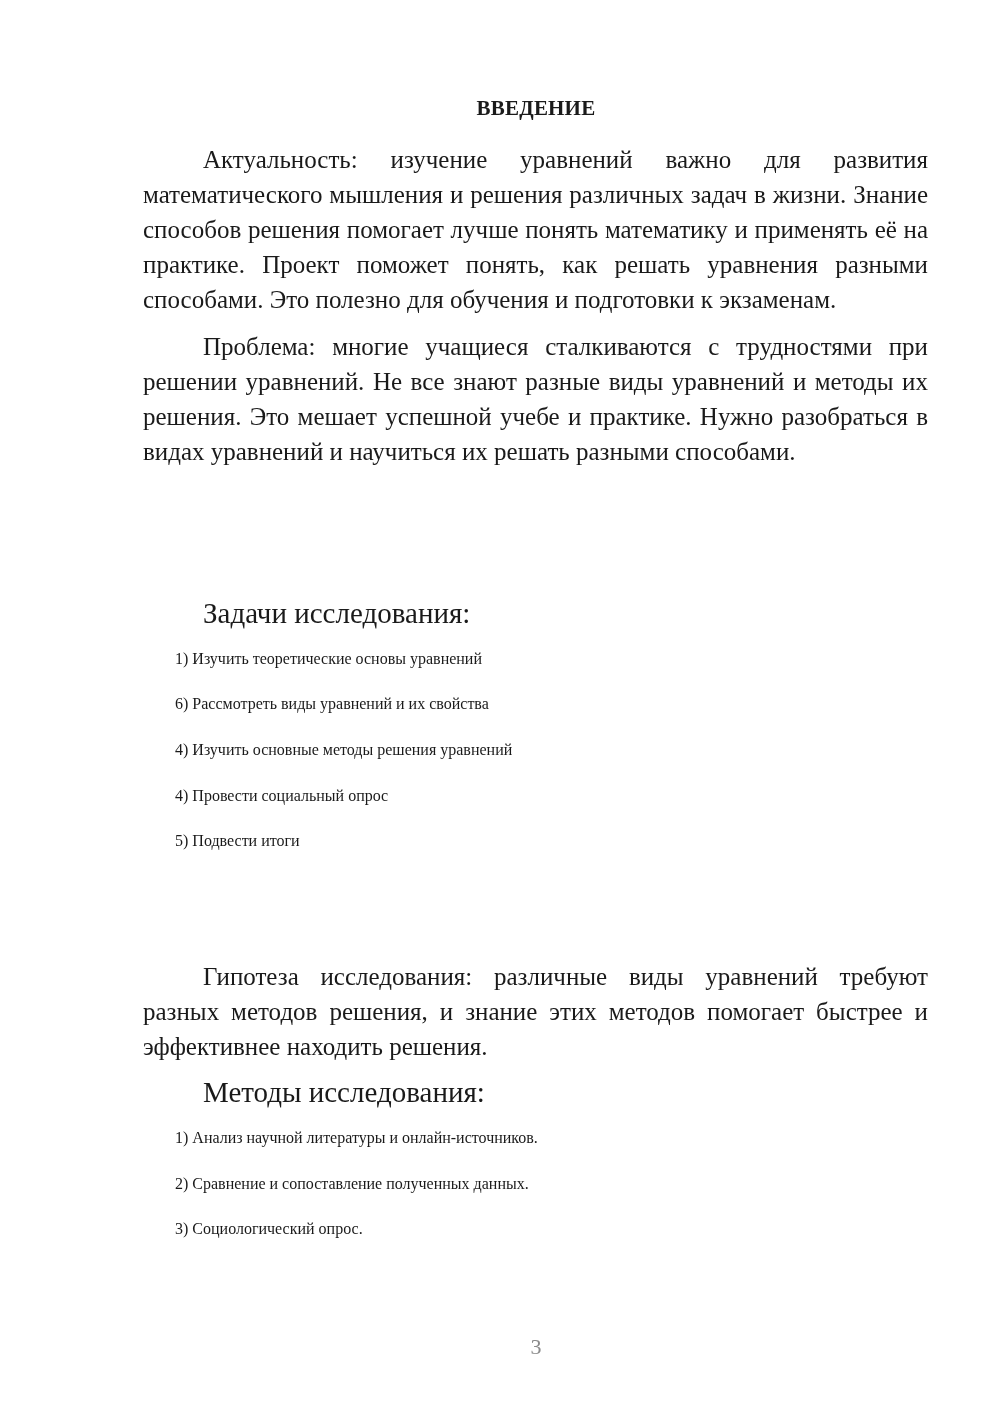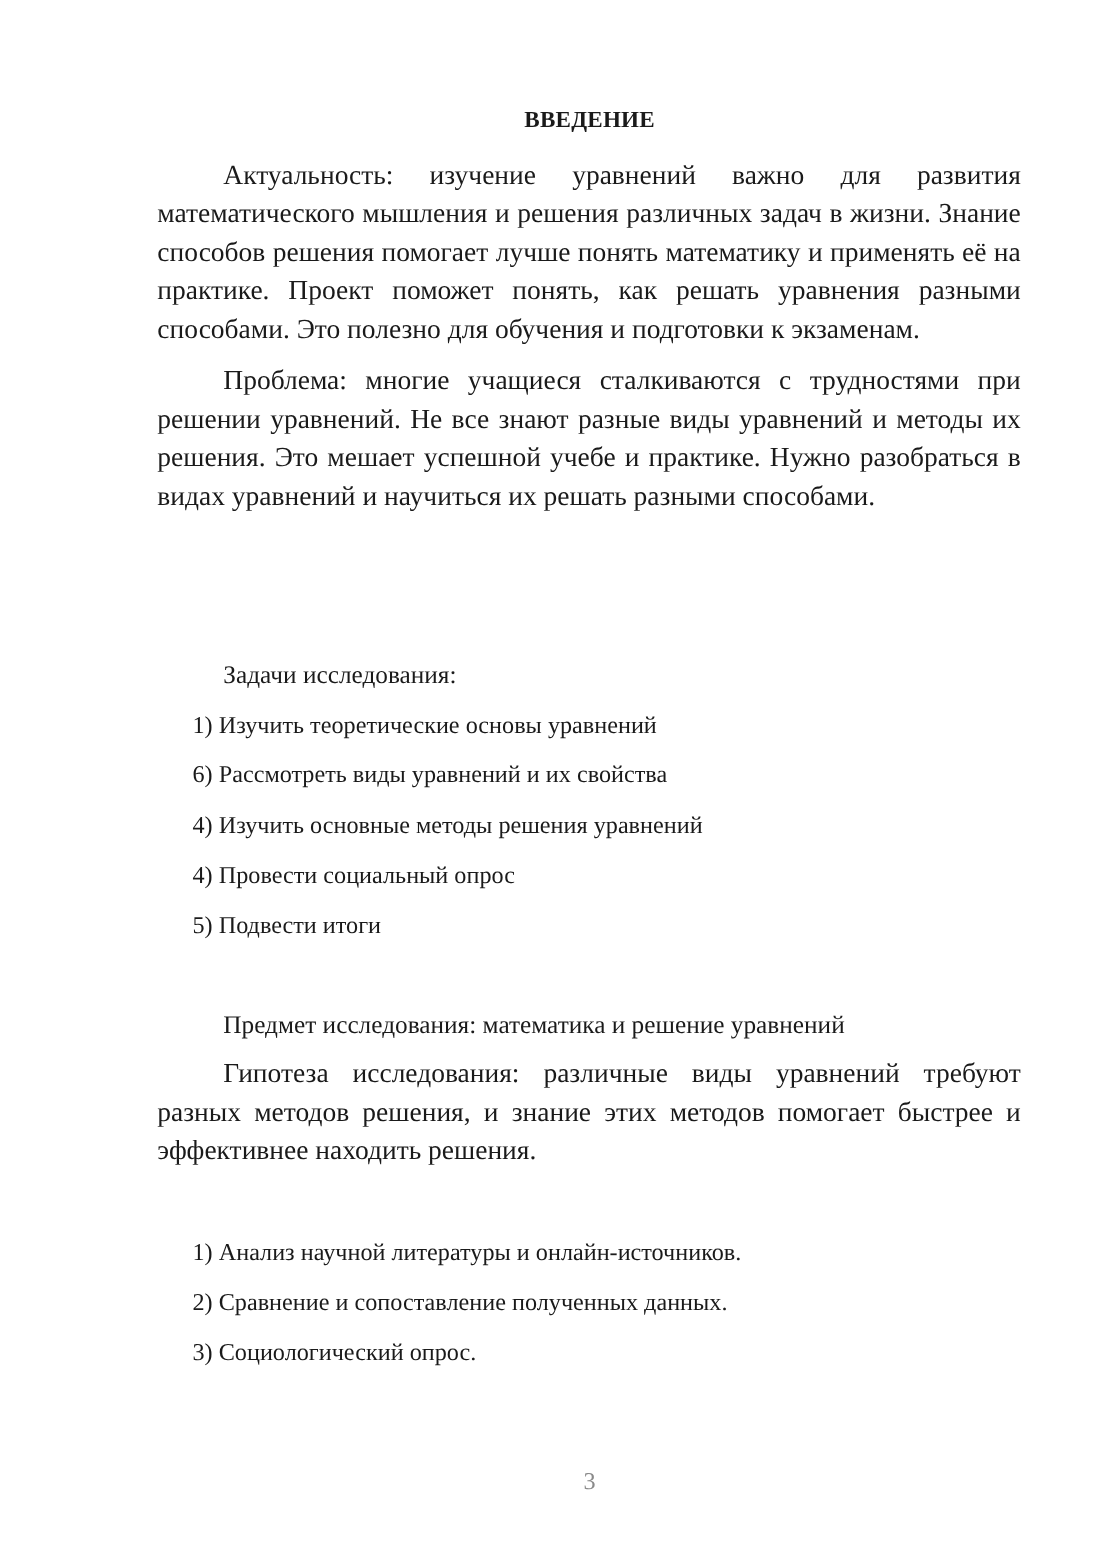--- a/index.html
+++ b/index.html
@@ -37,28 +37,28 @@
     width: 785px;
     font-size: 25px;
     line-height: 35px;
     text-align: justify;
     text-indent: 60px;
     margin: 0;
   }
   .item {
     position: absolute;
     left: 175px;
-    font-size: 22px;
+    font-size: 16px;
     line-height: 35px;
     white-space: nowrap;
   }
   .single {
     position: absolute;
     left: 203px;
-    font-size: 23px;
+    font-size: 29px;
     line-height: 35px;
     white-space: nowrap;
     text-align: center;
   }
   .page-number {
     position: absolute;
     top: 1334px;
     left: 0;
     width: 1072px;
     text-align: center;
@@ -82,24 +82,24 @@
 
   <div>
     <div class="item" style="top:641px;">1) Изучить теоретические основы уравнений</div>
     <div class="item" style="top:686px;">6) Рассмотреть виды уравнений и их свойства</div>
     <div class="item" style="top:732px;">4) Изучить основные методы решения уравнений</div>
     <div class="item" style="top:778px;">4) Провести социальный опрос</div>
     <div class="item" style="top:823px;">5) Подвести итоги</div>
   </div>
 
 
-  <div class="single" style="top:914px;">Предмет исследования: математика и решение уравнений</div>
 
   <p class="para" style="top:959px;">Гипотеза исследования: различные виды уравнений требуют разных методов решения, и знание этих методов помогает быстрее и эффективнее находить решения.</p>
 
+  <div class="single" style="top:1075px;">Методы исследования:</div>
 
   <div>
     <div class="item" style="top:1120px;">1) Анализ научной литературы и онлайн-источников.</div>
     <div class="item" style="top:1166px;">2) Сравнение и сопоставление полученных данных.</div>
     <div class="item" style="top:1211px;">3) Социологический опрос.</div>
   </div>
 
   <div class="page-number">3</div>
 
 </div>

